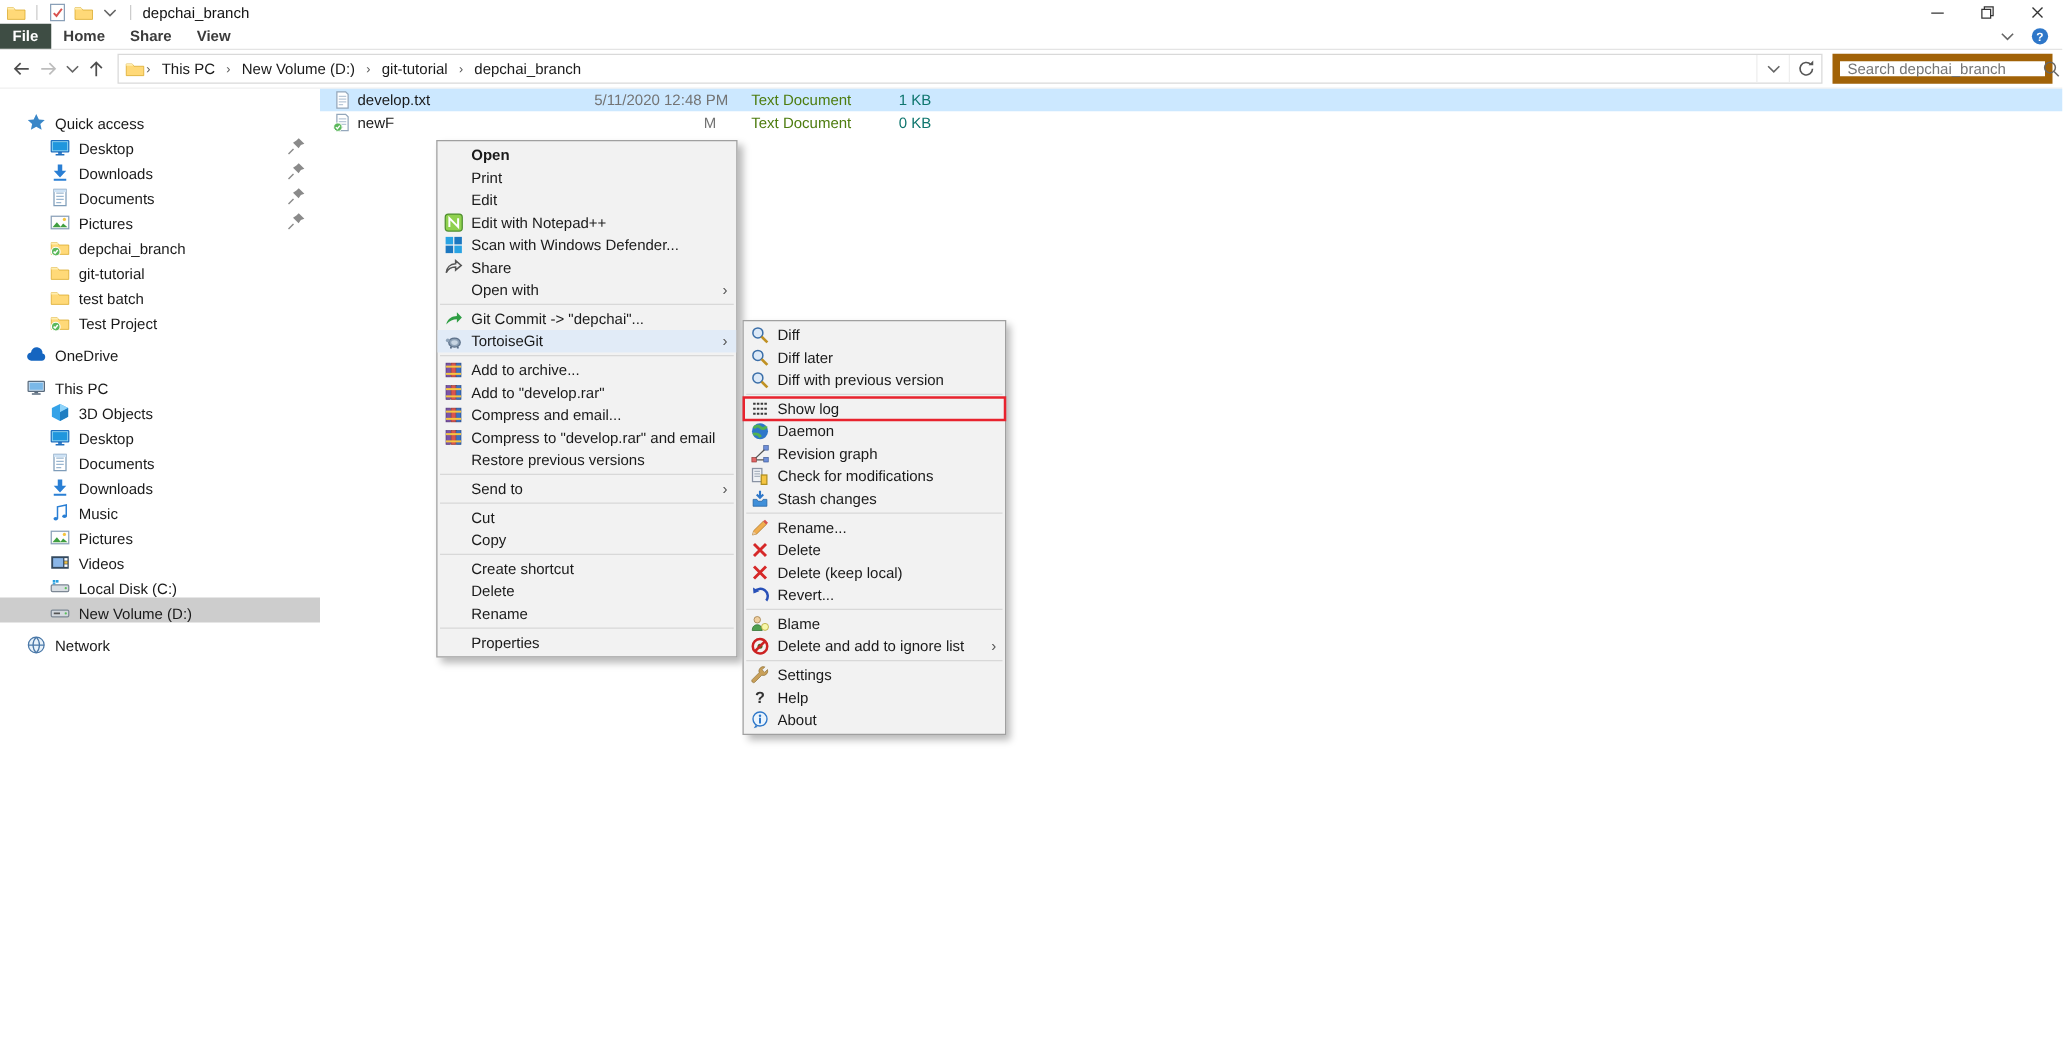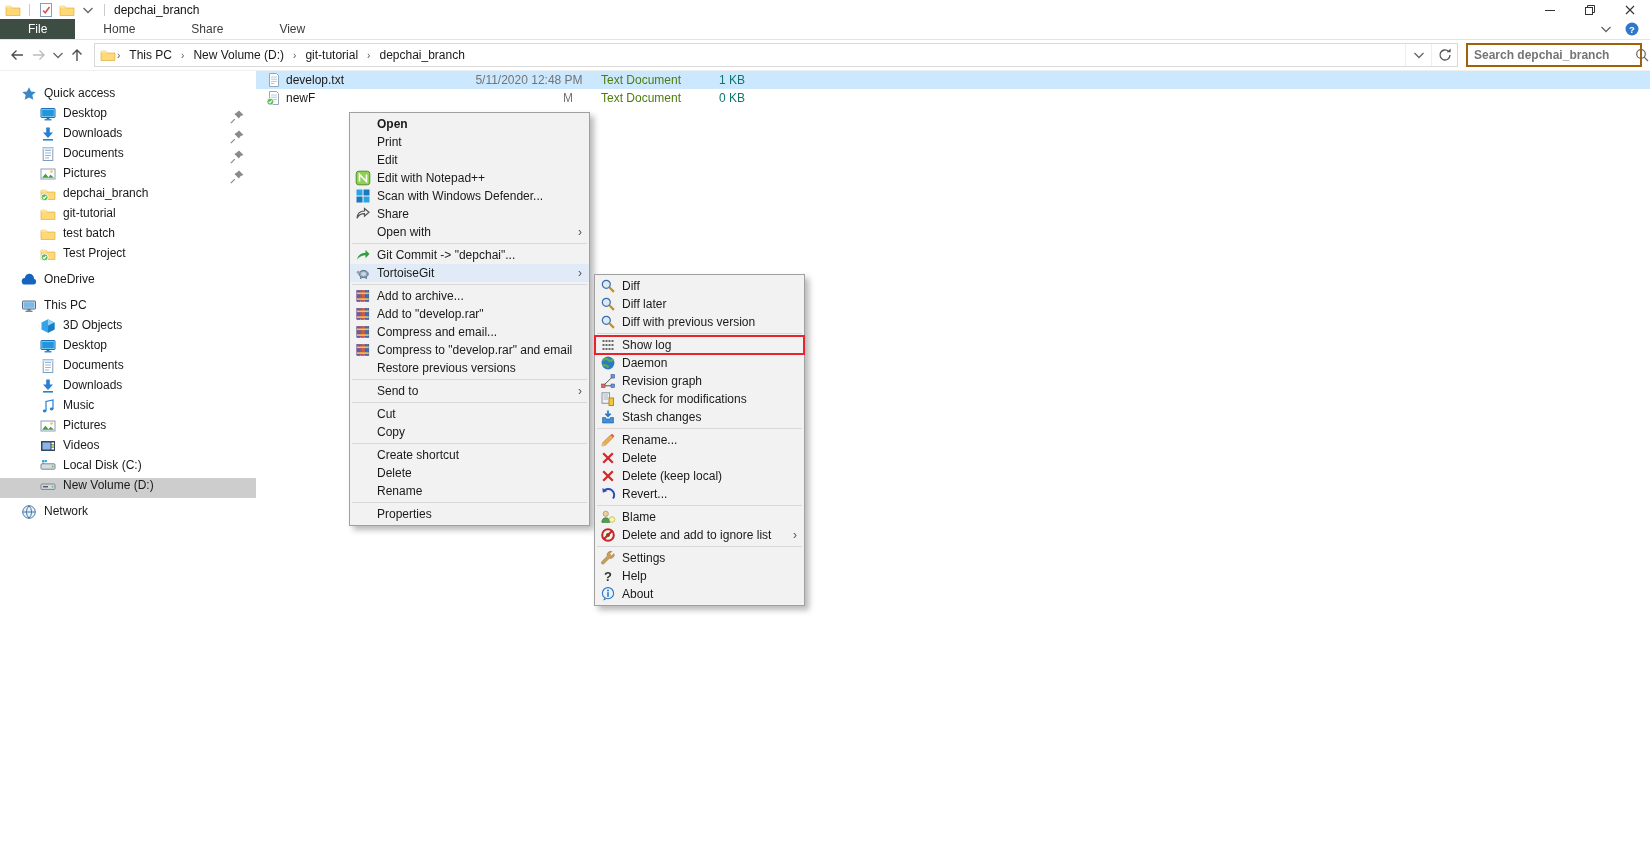--- a/index.html
+++ b/index.html
@@ -18,38 +18,38 @@
   
   #titlebar { height:20px; display:flex; align-items:center; }
   #qat { display:flex; align-items:center; gap:5px; padding-left:5px; }
   .qat-divider { width:1px; height:12px; background:#ccc; margin:0 3px; }
   #window-title { margin-left:6px; color:#111; }
   #win-btns { margin-left:auto; display:flex; height:20px; }
   .win-btn { width:40px; height:20px; display:flex; align-items:center; justify-content:center; }
 
   
   #ribbon { height:20px; display:flex; align-items:flex-end; border-bottom:1px solid #e4e4e4; }
-  .tab { padding:0 28px; height:20px; line-height:20px; color:#3c3c3c; }
+  .tab { padding:0 10px; height:20px; line-height:20px; color:#3c3c3c;font-weight:bold; }
   .tab.active { background:var(--file-tab-bg,#3e4d44); color:#fff; }
   #ribbon-right { margin-left:auto; display:flex; align-items:center; gap:10px; padding-right:10px; height:20px; }
 
   
   #addressbar { height:31px; display:flex; align-items:center; padding:0 8px 0 6px; border-bottom:1px solid #f0f0f0; }
   .nav-btn { width:22px; height:22px; display:flex; align-items:center; justify-content:center; }
   #address-box { flex:1; height:24px; border:1px solid #d9d9d9; margin-left:6px; display:flex; align-items:center; padding-left:5px; background:#fff; }
   #breadcrumb { display:flex; align-items:center; gap:3px; flex:1; overflow:hidden; }
   .crumb { padding:0 5px; white-space:nowrap; }
   .crumb-sep { color:#555; font-size:10px; padding:0 1px; }
   .addr-cell { width:26px; height:22px; display:flex; align-items:center; justify-content:center; border-left:1px solid #eee; }
-  #search-box { width:176px; height:24px; border:2px solid #a16207; margin-left:8px; display:flex; align-items:center; padding:0 6px;font-weight:bold; }
+  #search-box { width:176px; height:24px; border:6px solid #a16207; margin-left:8px; display:flex; align-items:center; padding:0 6px; }
   #search-input { border:none; outline:none; flex:1; font:inherit; color:#707070; background:transparent; }
 
   
   #sidebar { position:absolute; left:0; top:71px; width:256px; bottom:0; padding-top:15px; }
-  .side-item { height:20px; display:flex; align-items:flex-start; gap:7px; position:relative; cursor:default; }
+  .side-item { height:20px; display:flex; align-items:flex-end; gap:7px; position:relative; cursor:default; }
   .side-item.indent-0 { padding-left:21px; }
   .side-item.indent-1 { padding-left:40px; }
   .side-item.gap { margin-top:6px; }
   .side-item.selected { background:var(--sidebar-selected-bg,#cdcdcd); }
   .side-item .pin { position:absolute; right:11px; top:3px; }
 
   
   #filearea { position:absolute; left:256px; top:71px; right:0; bottom:0; }
   #col-headers { display:flex; height:26px; align-items:center; color:#4c607a; }
   .col-h { height:18px; display:flex; align-items:center; border-right:1px solid #e3e3e3; position:relative; }
@@ -64,21 +64,21 @@
   .cell.name { width:214px; padding-left:10px; display:flex; align-items:center; gap:4px; }
   .cell.date { width:118px; color:#737373; }
   .cell.type { width:100px; padding-left:6px; color:#4d7c0f; }
   .cell.size { width:67px; text-align:right; padding-right:10px; color:#0f766e; }
   .date-frag { padding-left:78px; display:inline-block; }
 
   
   .menu { position:absolute; background:var(--menu-bg,#f2f2f2); border:1px solid var(--menu-border,#a0a0a0);
           box-shadow:4px 4px 6px rgba(0,0,0,.28); padding:2px 0; z-index:10;margin-left:43px; }
   #context-menu { left:306px; top:112px; width:241px; }
-  #tortoisegit-submenu { left:551px; top:274px; width:211px; z-index:11; }
+  #tortoisegit-submenu { left:551px; top:256px; width:211px; z-index:11; }
   .mi { height:18px; display:flex; align-items:center; padding:0 7px 0 4px; gap:5px; white-space:nowrap; }
   .mi .ico { width:18px; }
   .mi .lbl { flex:1; overflow:hidden; }
   .mi.bold .lbl { font-weight:bold; }
   .mi.hl { background:var(--submenu-open-bg,#e1ebf7); }
   .mi .arrow { color:#555; }
   .mi.annotated { outline:2px solid var(--annotation-red,#e8232e); outline-offset:-1px; }
   .msep { height:1px; background:#d8d8d8; margin:2px 2px; }
 </style>
 </head>

